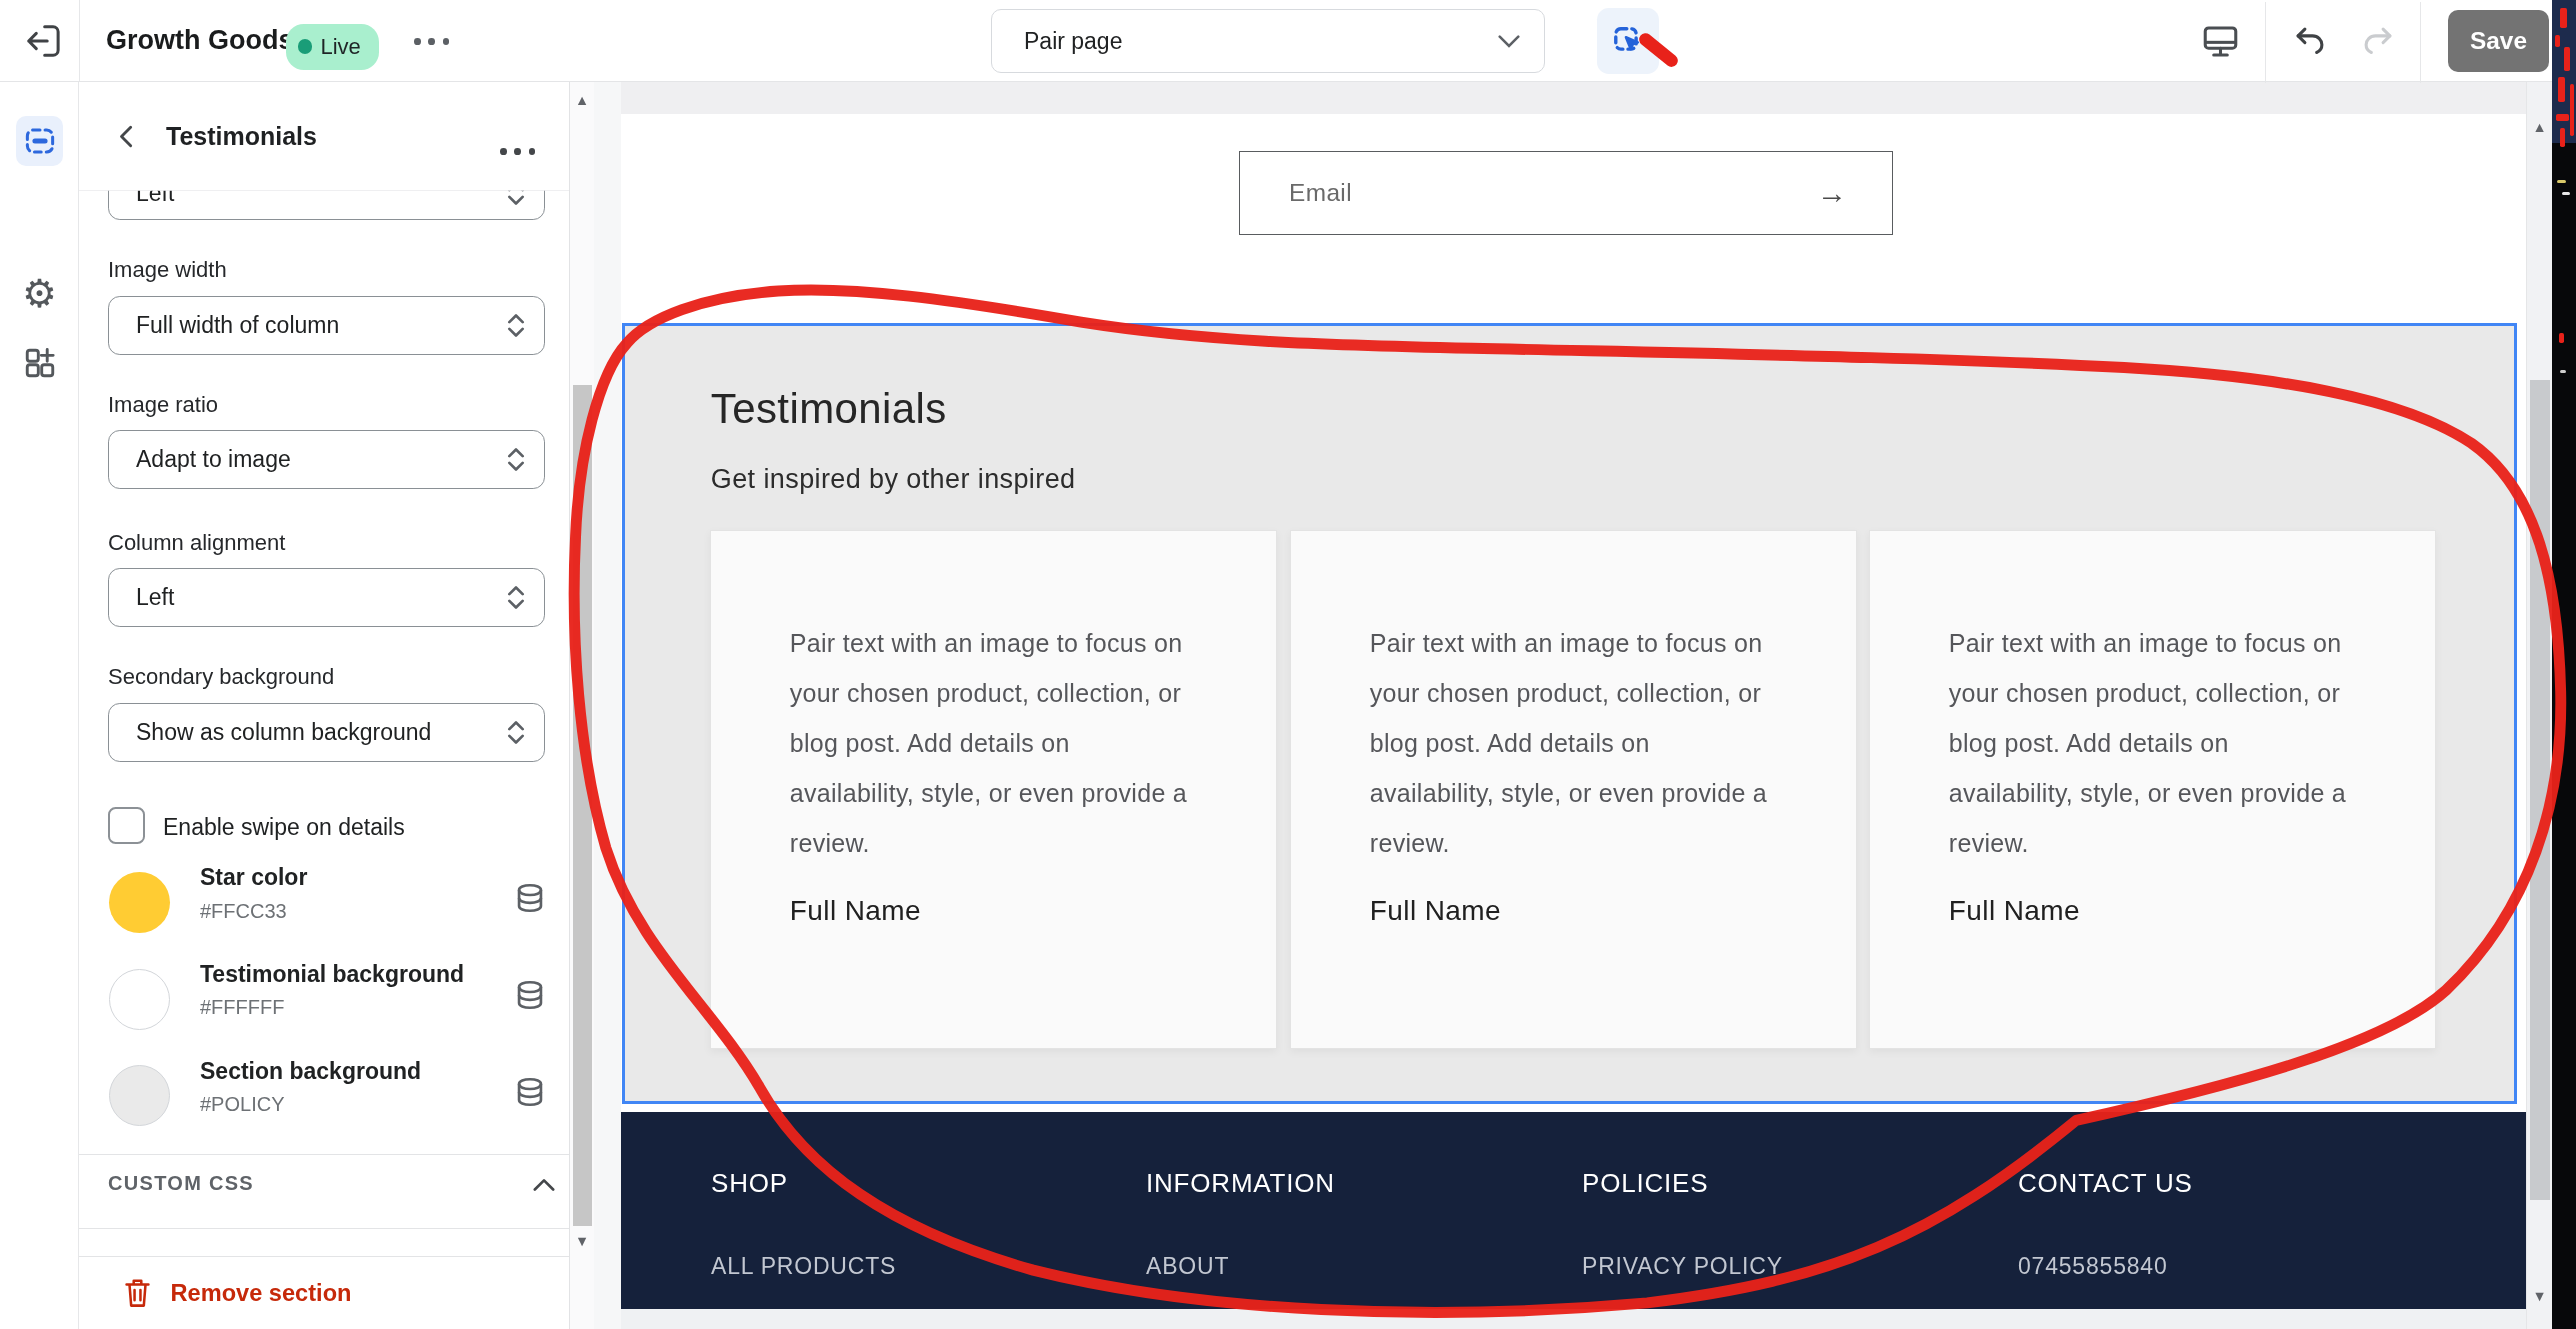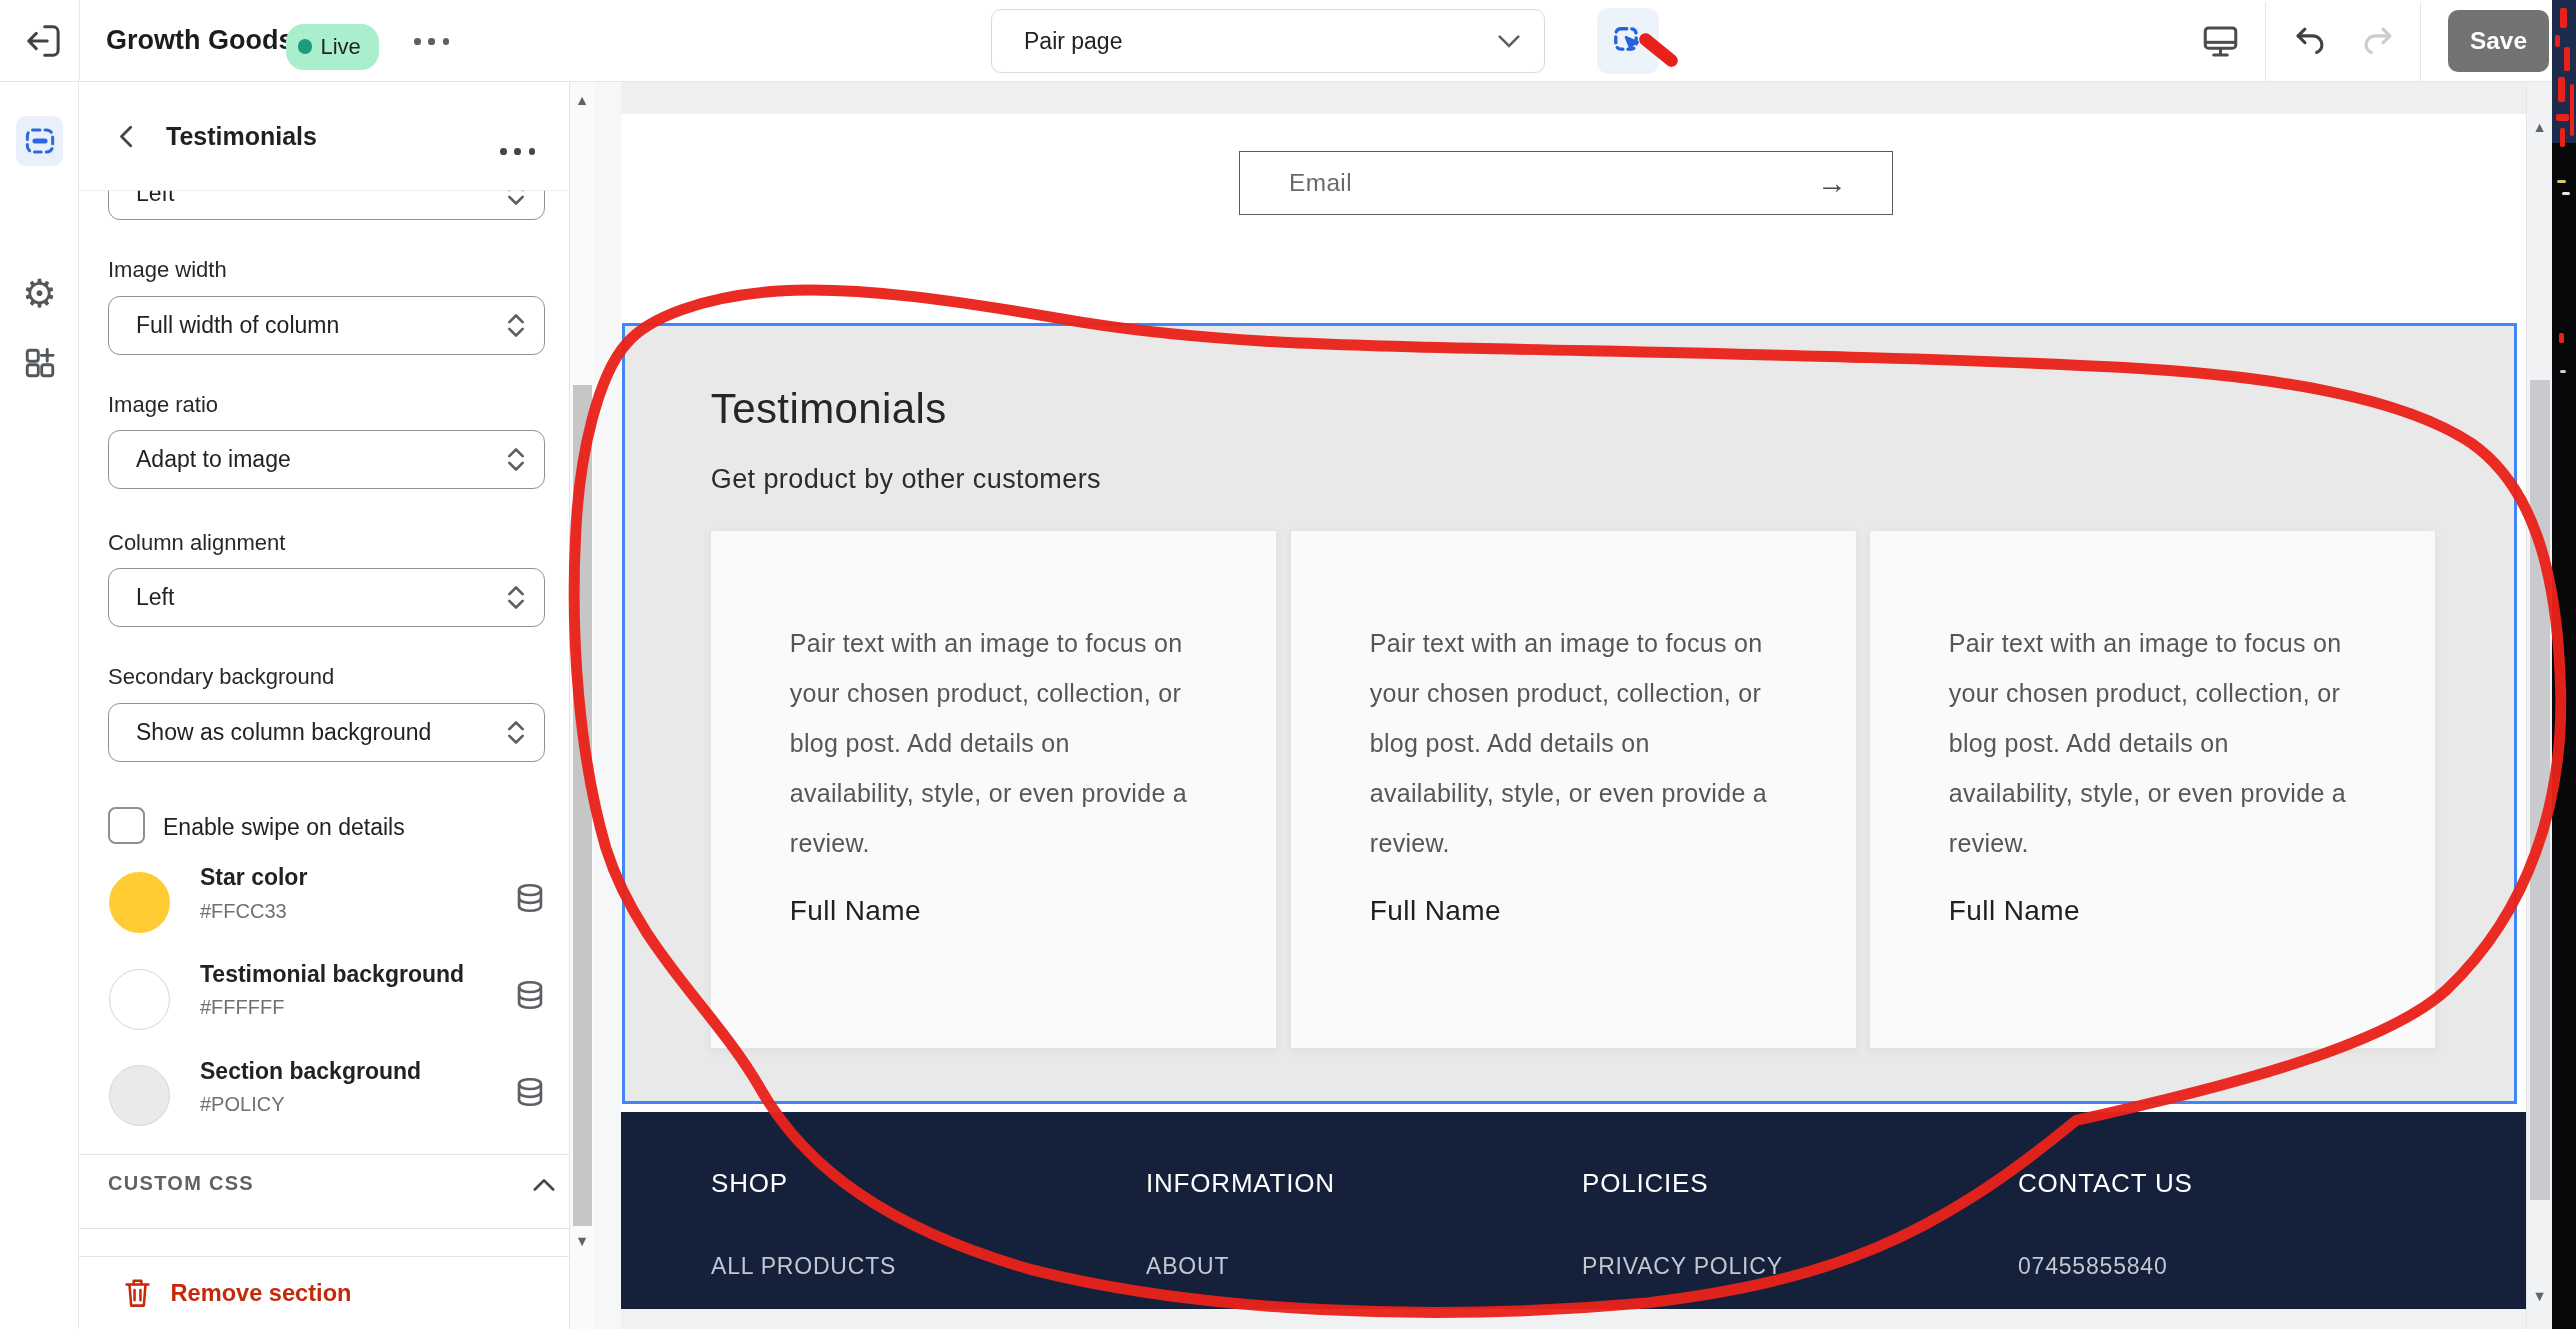--- a/index.html
+++ b/index.html
@@ -63,21 +63,21 @@
   .panel-sb .thumb{left:2.5px;top:303px;width:19.3px;height:841px;background:#C6C6C6;}
   .preview-sb{left:2526px;top:82px;width:26px;height:1247px;background:#F1F2F4;border-left:0.8px solid #E5E6E8;}
   .preview-sb .thumb{left:2.5px;top:298px;width:20px;height:820px;background:#C8CACD;}
   .sb-arrow{font-size:14.3px;color:#606368;width:100%;text-align:center;cursor:pointer;}
 
   
   .canvas-gap{left:594px;top:82px;width:27px;height:1247px;background:#F6F7F8;}
   .preview{left:621px;top:82px;width:1905px;height:1247px;background:#fff;overflow:hidden;
       font-family:"Liberation Sans",sans-serif;}
   .prev-tail{left:0;top:0;width:1905px;height:32px;background:#EFEFF1;}
-  .email-box{left:618px;top:69px;width:654px;height:64px;border:1.7px solid #595C5F;background:#fff;
+  .email-box{left:618px;top:69px;width:654px;height:84px;border:1.7px solid #595C5F;background:#fff;
       display:flex;align-items:center;justify-content:space-between;padding:0 45px 0 49px;}
   .email-box .ph{font-size:24.4px;color:#6A6A6A;letter-spacing:0.4px;}
   .email-box .arr{font-size:30px;color:#4A4A4A;cursor:pointer;}
   .t-section{left:0.8px;top:241px;width:1895px;height:781px;background:#E9E9E9;border:3.4px solid #4186F5;}
   .t-head{left:86px;top:59px;font-size:42px;color:#262626;letter-spacing:0.4px;}
   .t-sub{left:86px;top:138px;font-size:27px;color:#2C2C2C;letter-spacing:0.4px;}
   .t-card{top:204px;width:567px;height:519px;background:#FAFAFA;border:0.8px solid #E3E3E3;
       box-shadow:0 2.5px 8.4px rgba(0,0,0,.05);padding:87px 79px 0;}
   .t-card p{margin:0;font-size:25px;line-height:50px;color:#55565A;letter-spacing:0.3px;}
   .t-card .nm{margin-top:27px;font-size:28px;color:#202020;letter-spacing:0.4px;}
@@ -295,21 +295,21 @@
   <main class="abs preview">
     <div class="abs prev-tail"></div>
 
     <div class="abs email-box">
       <span class="ph">Email</span>
       <span class="arr">→</span>
     </div>
 
     <section class="abs t-section">
       <h2 class="abs t-head" style="margin:0;font-weight:500">Testimonials</h2>
-      <div class="abs t-sub">Get product by other customers</div>
+      <div class="abs t-sub">Get inspired by other inspired</div>
 
       <div class="abs t-card" style="left:85px">
         <p>Pair text with an image to focus on your chosen product, collection, or blog post. Add details on availability, style, or even provide a review.</p>
         <div class="nm">Full Name</div>
       </div>
       <div class="abs t-card" style="left:665px">
         <p>Pair text with an image to focus on your chosen product, collection, or blog post. Add details on availability, style, or even provide a review.</p>
         <div class="nm">Full Name</div>
       </div>
       <div class="abs t-card" style="left:1244px">

